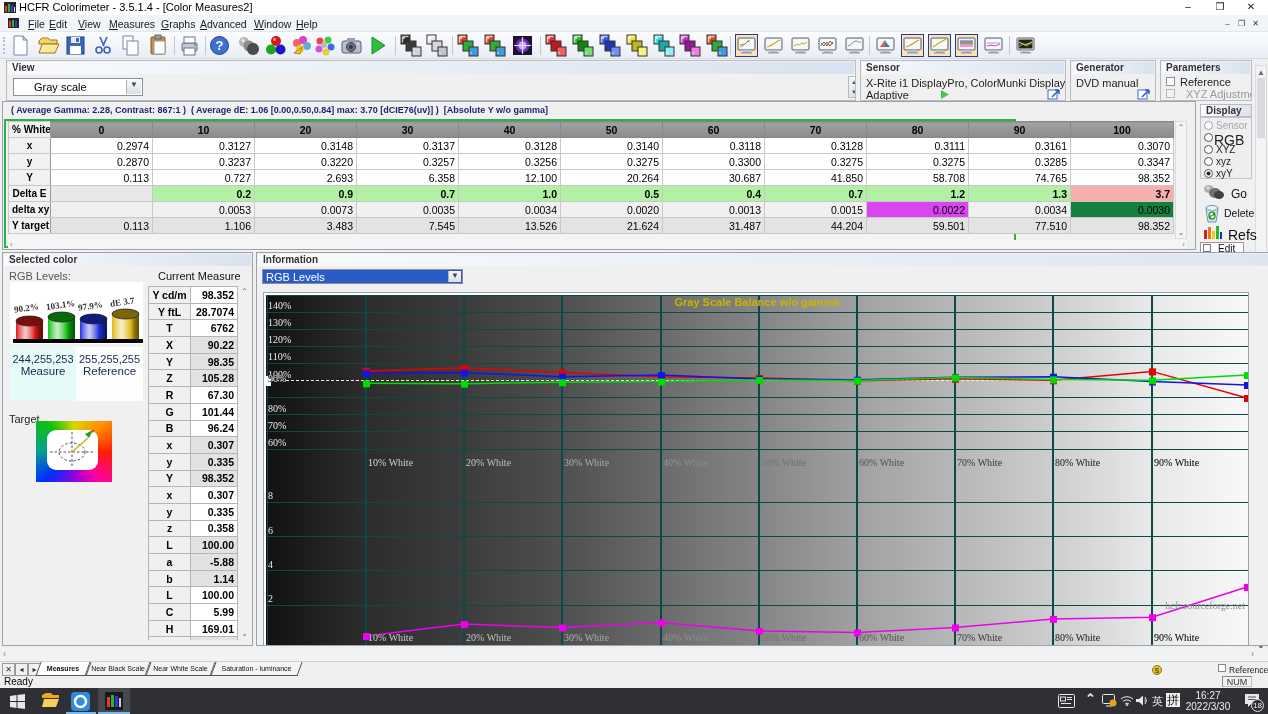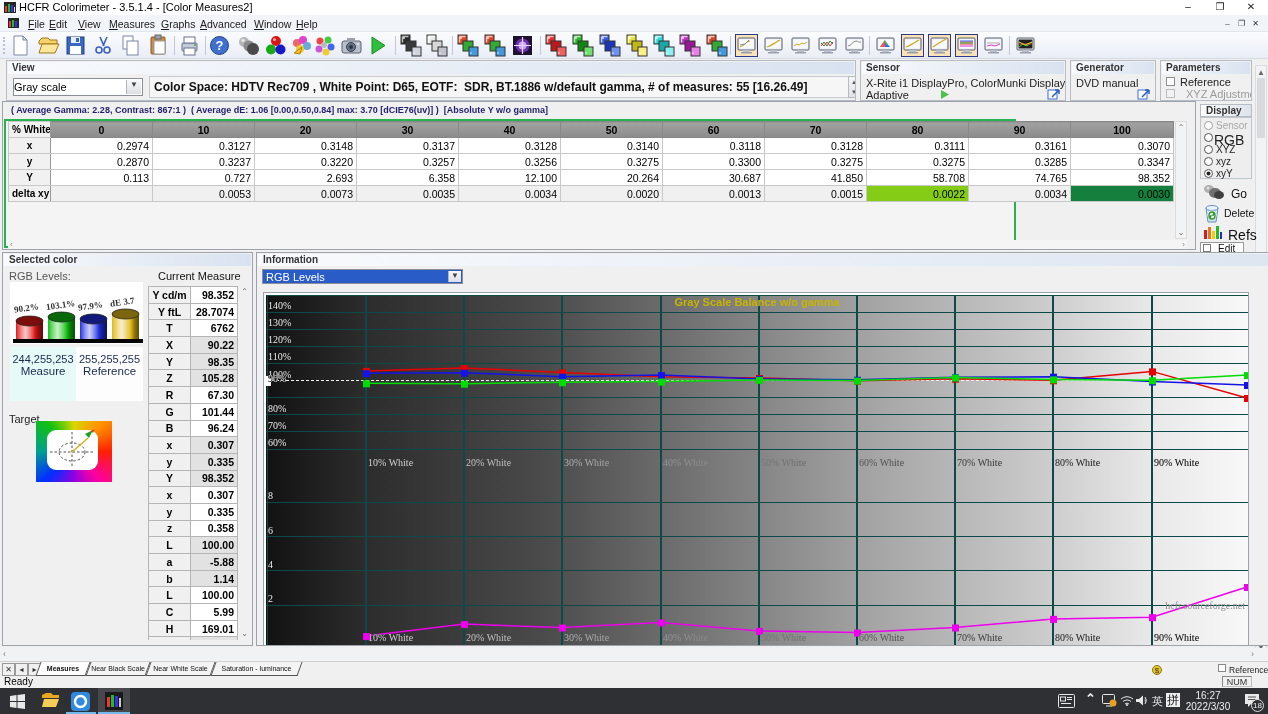--- a/index.html
+++ b/index.html
@@ -375,25 +375,22 @@
         <path d="M5 13 l4-3 4 2 5-4" stroke="#3d3" fill="none"></path>
         <path d="M5 10 h13" stroke="#d33"></path>
         <path d="M5 8 l6 3 7-3" stroke="#dd3" fill="none"></path>
         <rect x="8" y="16" width="7" height="2" fill="#b9bfca"></rect>
         <rect x="6" y="18" width="11" height="1.5" fill="#9aa0ac"></rect>
       </svg></div>
   </div>
 <div class="grp" style="left:6px;top:60px;width:850px;height:41px">
 <div class="grphdr">View</div>
 <div class="combo" style="left:6px;top:17px;width:130px;height:18px">
-      <span style="position:absolute;left:0;top:2px">Gray scale</span>
+      <span style="position:absolute;left:20px;top:2px">Gray scale</span>
       <span class="arr">▼</span>
-    </div>
-<div class="abs" style="left:142px;top:15px;width:700px;height:22px;background:#f6f6f6;border:1px solid #c6cad1">
-<span style="position:absolute;left:4px;top:3px;font-size:12px;font-weight:bold;color:#111;white-space:nowrap">Color Space: HDTV Rec709 , White Point: D65, EOTF:&nbsp; SDR, BT.1886 w/default gamma, # of measures: 55 [16.26.49]</span>
     </div>
 <div class="abs" style="left:841px;top:15px;width:12px;height:22px;background:linear-gradient(#f4f5f7,#dfe2e8);border:1px solid #b6bac2;font-size:6px;text-align:center;color:#555;line-height:10px">▲<br>▼</div>
 </div>
 <div class="grp" style="left:860px;top:60px;width:206px;height:41px">
 <div class="grphdr">Sensor</div>
 <span class="abs" style="left:5px;top:16px;white-space:nowrap;color:#222">X-Rite i1 DisplayPro, ColorMunki Display</span>
 <span class="abs" style="left:5px;top:28px;color:#222">Adaptive</span>
 <svg class="abs" style="left:78px;top:28px" width="11" height="11">
       <path d="M2 1 L10 5.5 L2 10 Z" fill="#4cc24c"></path>
     </svg>
@@ -491,32 +488,60 @@
             <td style="">6.358</td>
             <td style="">12.100</td>
             <td style="">20.264</td>
             <td style="">30.687</td>
             <td style="">41.850</td>
             <td style="">58.708</td>
             <td style="">74.765</td>
             <td style="">98.352</td>
           </tr>
           <tr>
+            <th class="rowhdr">Delta E</th>
+            <td style="background:#e8e8e8"></td>
+            <td style="background:#b2f0a4;font-weight:bold">0.2</td>
+            <td style="background:#b2f0a4;font-weight:bold">0.9</td>
+            <td style="background:#b2f0a4;font-weight:bold">0.7</td>
+            <td style="background:#b2f0a4;font-weight:bold">1.0</td>
+            <td style="background:#b2f0a4;font-weight:bold">0.5</td>
+            <td style="background:#b2f0a4;font-weight:bold">0.4</td>
+            <td style="background:#b2f0a4;font-weight:bold">0.7</td>
+            <td style="background:#b2f0a4;font-weight:bold">1.2</td>
+            <td style="background:#b2f0a4;font-weight:bold">1.3</td>
+            <td style="background:#f6aeae;font-weight:bold">3.7</td>
+          </tr>
+          <tr>
             <th class="rowhdr">delta xy</th>
             <td style="background:#f0f0f0"></td>
             <td style="background:#f0f0f0">0.0053</td>
             <td style="background:#f0f0f0">0.0073</td>
             <td style="background:#f0f0f0">0.0035</td>
             <td style="background:#f0f0f0">0.0034</td>
             <td style="background:#f0f0f0">0.0020</td>
             <td style="background:#f0f0f0">0.0013</td>
             <td style="background:#f0f0f0">0.0015</td>
-            <td style="background:#84cc16">0.0022</td>
+            <td style="background:#d946ef">0.0022</td>
             <td style="background:#f0f0f0">0.0034</td>
             <td style="background:#15803d">0.0030</td>
+          </tr>
+          <tr>
+            <th class="rowhdr">Y target</th>
+            <td style="background:#e3e3e3">0.113</td>
+            <td style="background:#e3e3e3">1.106</td>
+            <td style="background:#e3e3e3">3.483</td>
+            <td style="background:#e3e3e3">7.545</td>
+            <td style="background:#e3e3e3">13.526</td>
+            <td style="background:#e3e3e3">21.624</td>
+            <td style="background:#e3e3e3">31.487</td>
+            <td style="background:#e3e3e3">44.204</td>
+            <td style="background:#e3e3e3">59.501</td>
+            <td style="background:#e3e3e3">77.510</td>
+            <td style="background:#e3e3e3">98.352</td>
           </tr>
         </tbody>
       </table>
       <div class="abs sb" style="left:1169px;top:0px;width:12px;height:118px">
         <div class="sbarr" style="top:1px">⌃</div>
         <div class="sbarr" style="bottom:1px">⌄</div>
       </div>
       <div class="abs" style="left:2px;top:119px;width:1179px;height:9px;background:#f5f5f5;color:#888;font-size:8px">
         <span style="position:absolute;left:2px;top:0">‹</span>
         <span style="position:absolute;right:2px;top:0">›</span>

